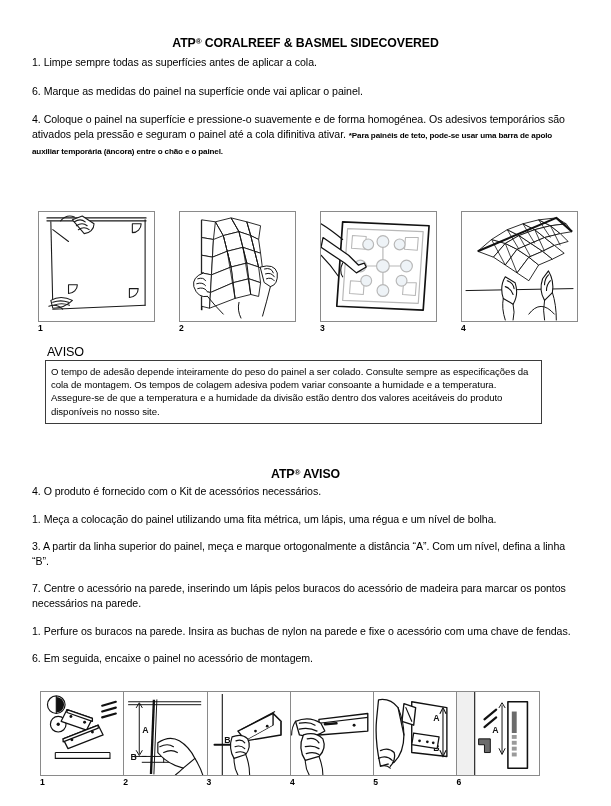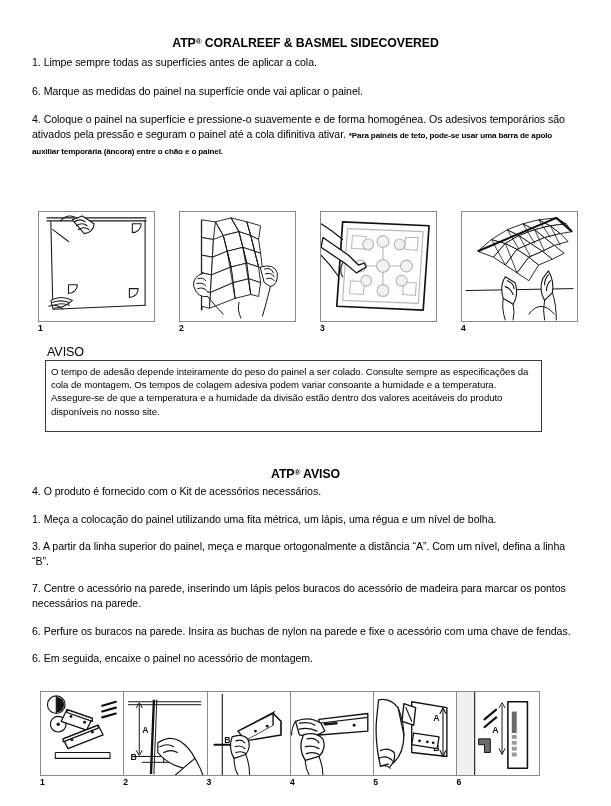--- a/index.html
+++ b/index.html
@@ -66,21 +66,21 @@
   .aviso-label {
     font-size: 12.6px;
     font-weight: normal;
     line-height: 14px;
     margin: 0 0 1px 2px;
     letter-spacing: -0.1px;
   }
   .aviso-box {
     border: 1px solid #3b3b3b;
     box-sizing: border-box;
-    padding: 4px 6px 13px 5px;
+    padding: 4px 6px 5px 5px;
   }
   .aviso-text {
     font-size: 9.6px;
     line-height: 13.2px;
     letter-spacing: -0.05px;
     margin: 0;
   }
 
   
   .panel-row-top {
@@ -358,21 +358,21 @@
     <div class="section-title">
       <span>ATP</span><span class="reg">®</span><span> AVISO</span>
     </div>
   </div>
 
   <div class="steps" style="position:absolute;left:0;top:484px;width:611px;box-sizing:border-box;">
     <p class="step tight">4. O produto é fornecido com o Kit de acessórios necessários.</p>
     <p class="step tight">1. Meça a colocação do painel utilizando uma fita métrica, um lápis, uma régua e um nível de bolha.</p>
     <p class="step tight">3. A partir da linha superior do painel, meça e marque ortogonalmente a distância “A”. Com um nível, defina a linha “B”.</p>
     <p class="step tight">7. Centre o acessório na parede, inserindo um lápis pelos buracos do acessório de madeira para marcar os pontos necessários na parede.</p>
-    <p class="step tight">6. Perfure os buracos na parede. Insira as buchas de nylon na parede e fixe o acessório com uma chave de fendas.</p>
+    <p class="step tight">1. Perfure os buracos na parede. Insira as buchas de nylon na parede e fixe o acessório com uma chave de fendas.</p>
     <p class="step tight">6. Em seguida, encaixe o painel no acessório de montagem.</p>
   </div>
 
   <div class="panel-row-bottom">
 
     <div class="strip-cell">
       <div class="strip-panel">
         <svg viewBox="0 0 83 85" xmlns="http://www.w3.org/2000/svg">
           <g fill="#fff" stroke="#111" stroke-width="1.2">
             <circle cx="15" cy="13" r="9"></circle>

